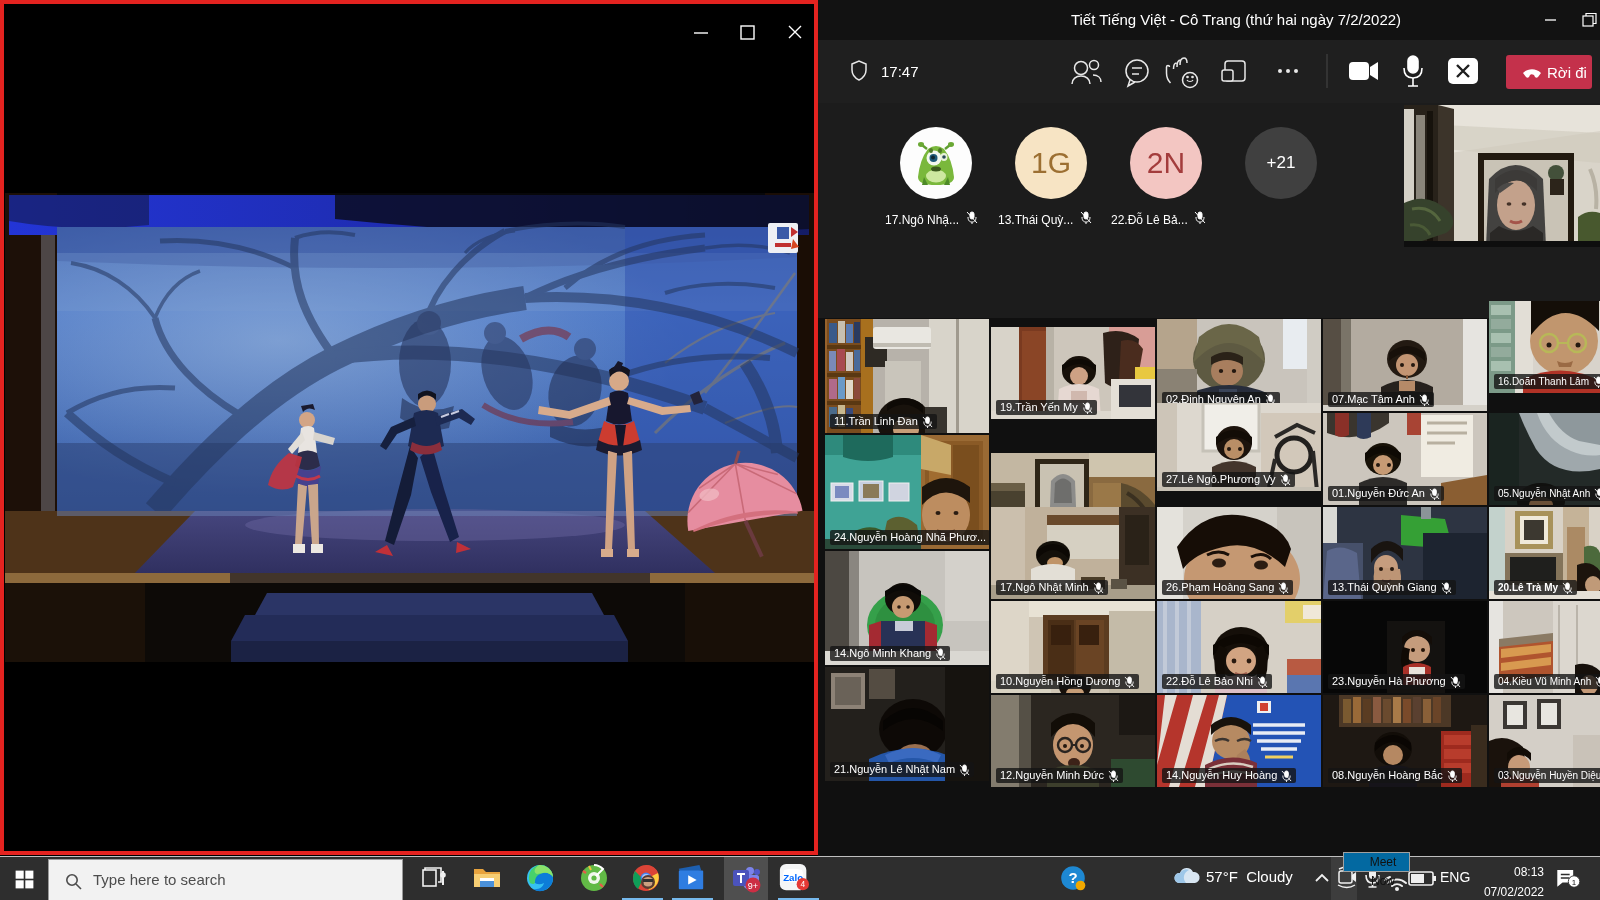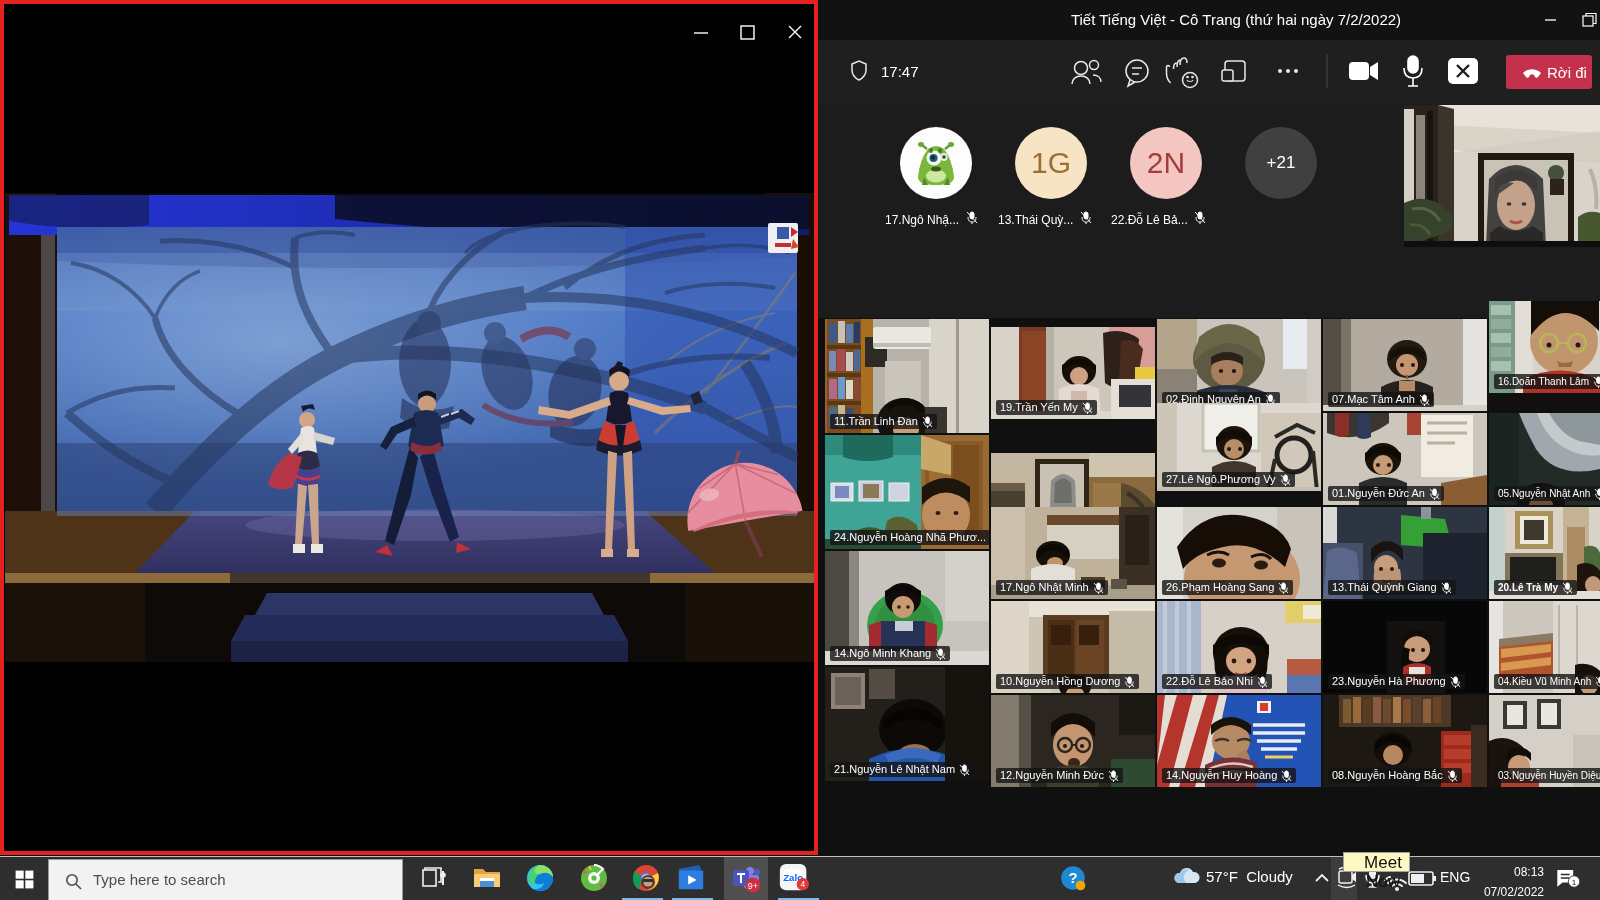--- a/index.html
+++ b/index.html
@@ -1056,14 +1056,14 @@
     <rect x="26" y="13" width="3" height="5" fill="#f0f0f0"></rect>
   </svg>
   <div class="abs" style="left:1440px;top:12px;color:#fff;font-size:14px;">ENG</div>
   <div class="abs" style="left:1474px;top:5px;width:70px;color:#fff;font-size:12px;text-align:right;line-height:20px;">08:13<br>07/02/2022</div>
   <svg class="ticon" style="left:1552px" width="34" height="34" viewBox="0 0 34 34">
     <path d="M6 8 h18 v14 h-12 l-6 5 z" fill="#fff"></path>
     <path d="M10 13 h10 M10 17 h10" stroke="#2e2e2e" stroke-width="1.6"></path>
     <circle cx="25" cy="21" r="6.5" fill="#fff" stroke="#2e2e2e" stroke-width="1"></circle>
     <text x="25" y="24.5" text-anchor="middle" font-size="9" fill="#111">1</text>
   </svg>
-  <div class="abs" style="left:1343px;top:-5px;width:67px;height:20px;background:#fef9c3;border:1px solid #a0a0a0;color:#111;font-size:17px;text-align:center;line-height:19px;padding-left:13px;">Meet Now</div>
+  <div class="abs" style="left:1343px;top:-5px;width:67px;height:20px;background:#0369a1;border:1px solid #a0a0a0;color:#111;font-size:12px;text-align:center;line-height:19px;padding-left:13px;">Meet Now</div>
 </div>
 
 </body></html>

